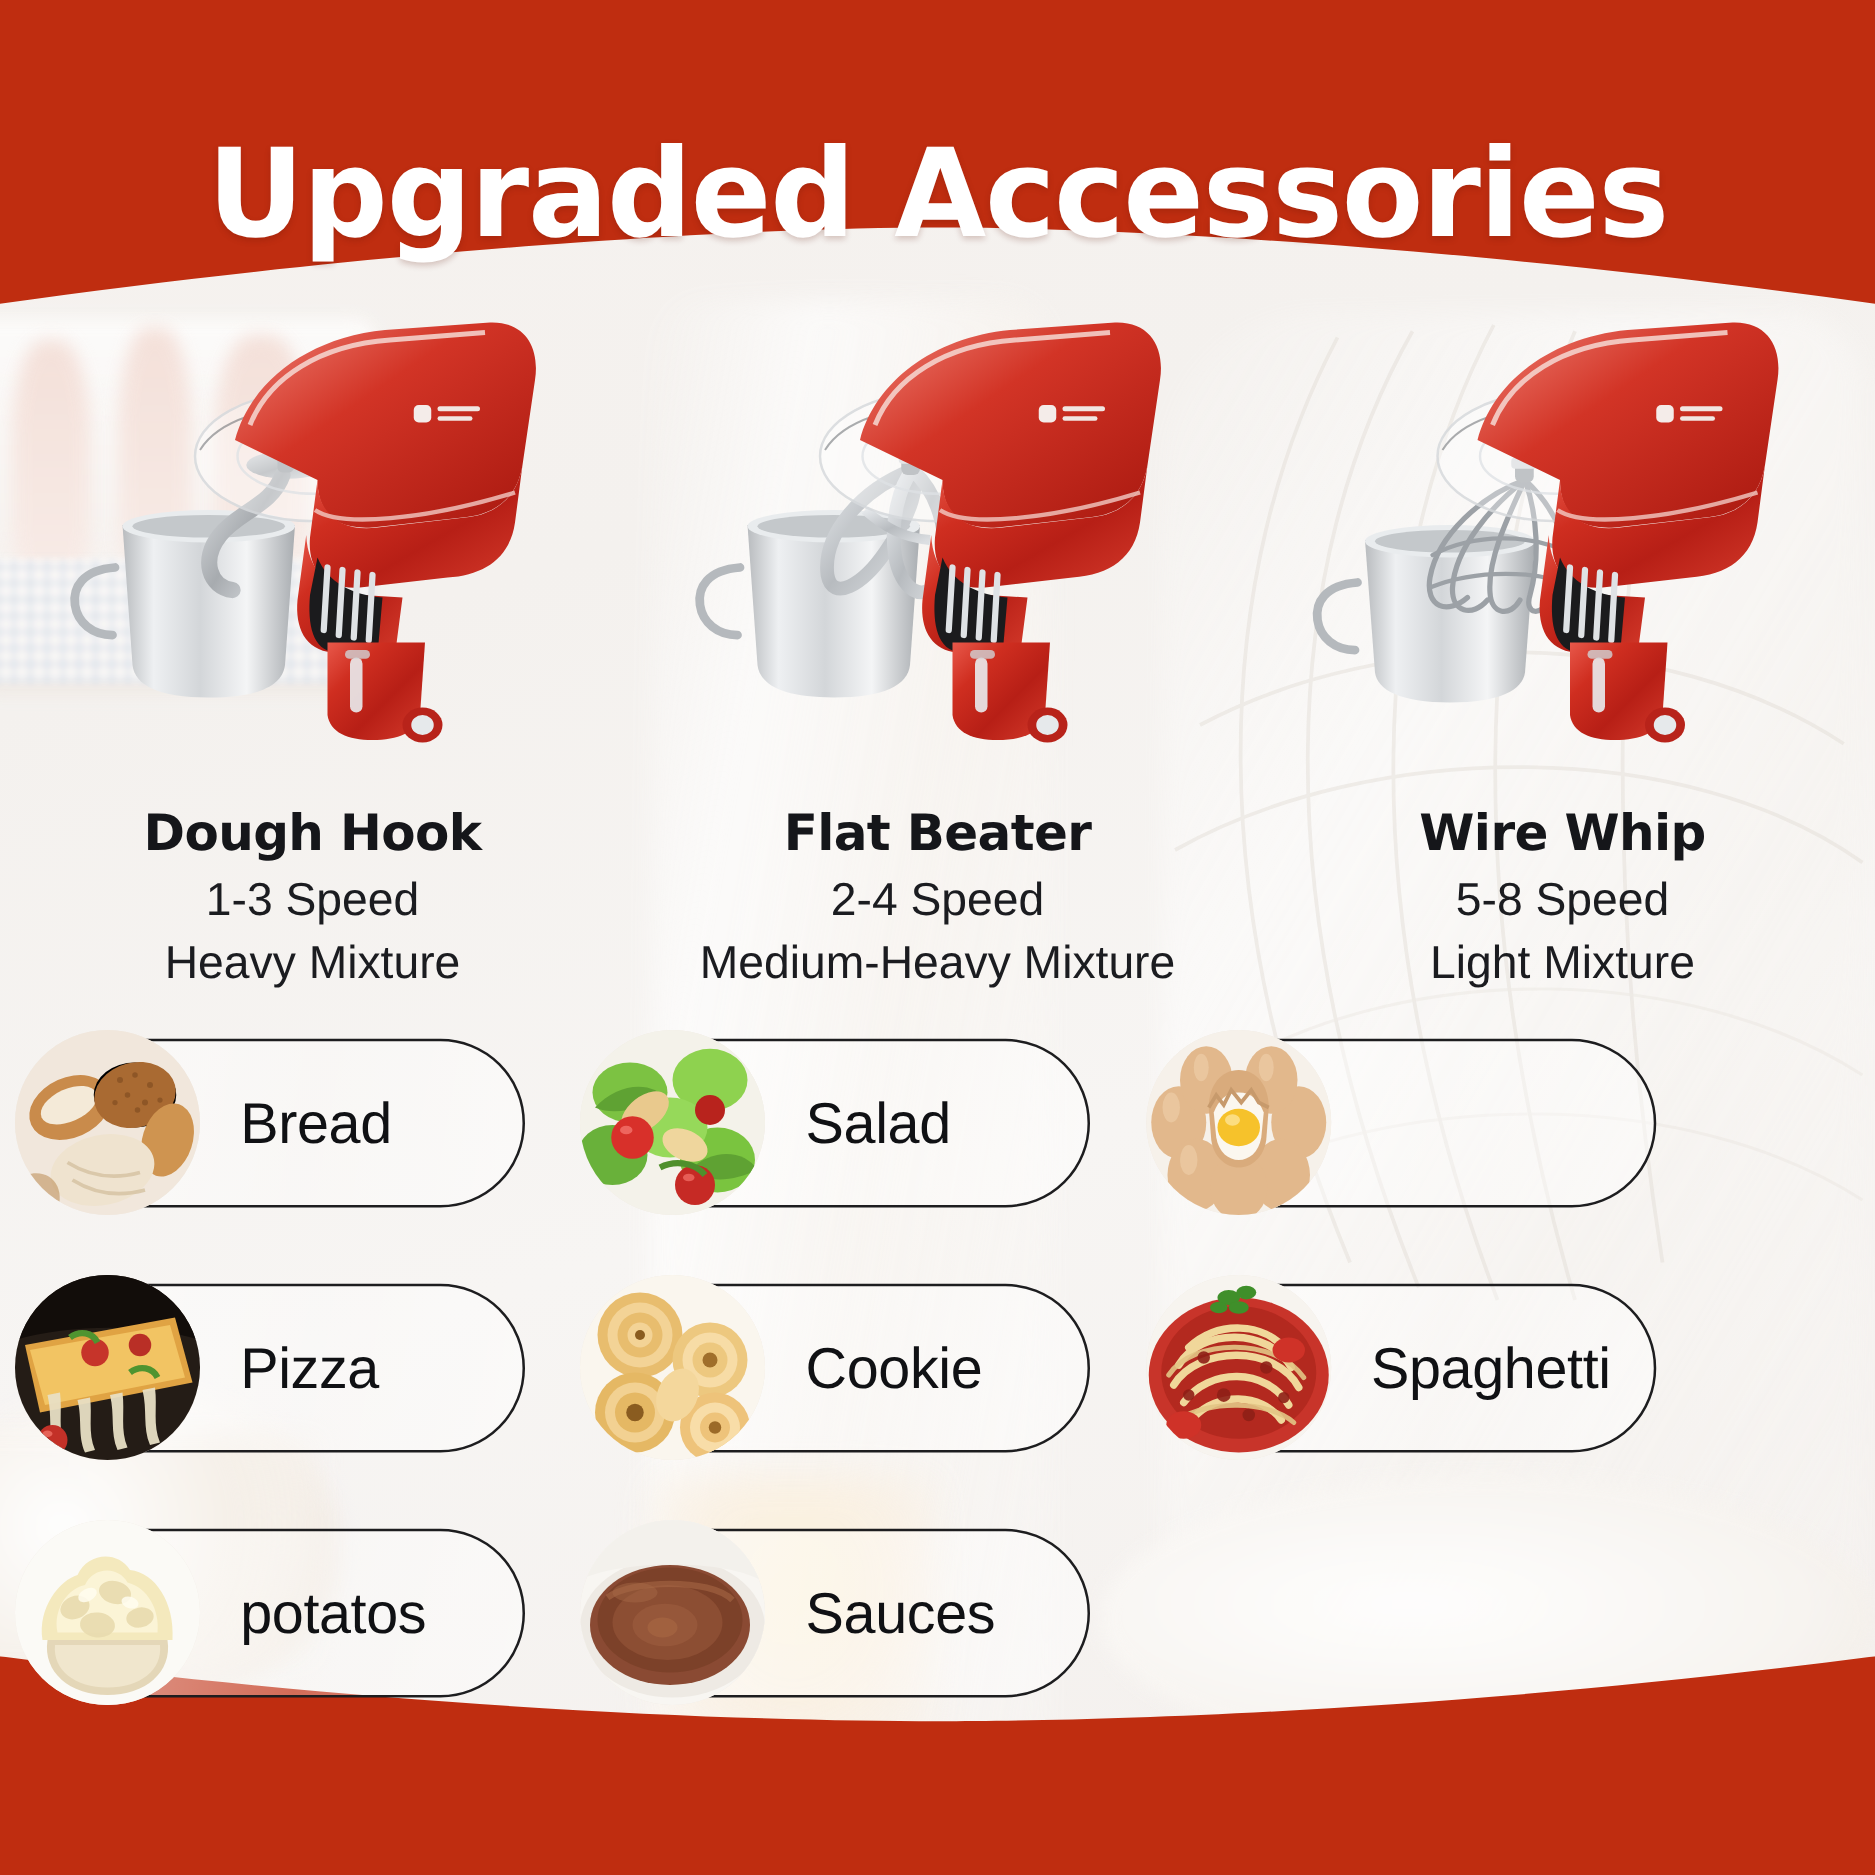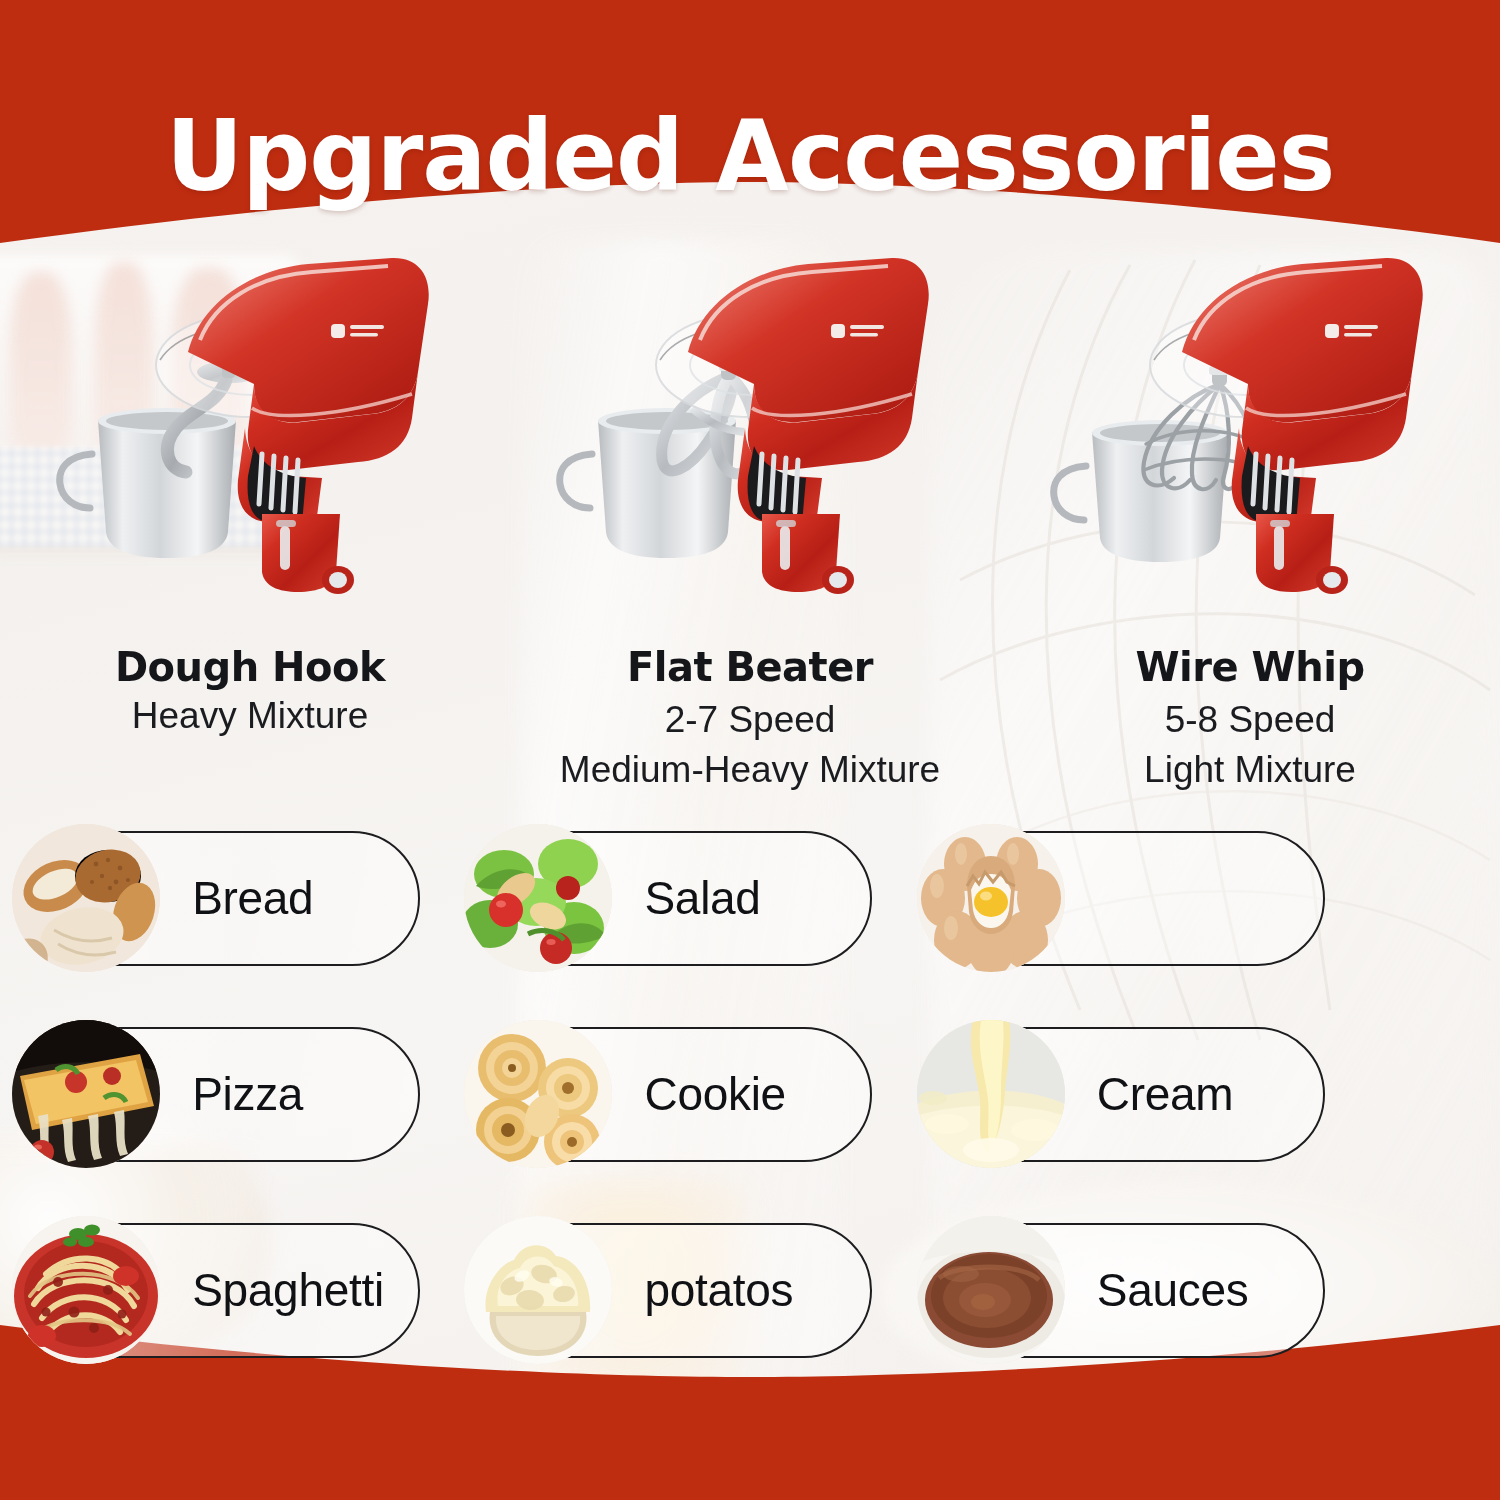--- a/index.html
+++ b/index.html
@@ -458,25 +458,26 @@
           <ellipse cx="292" cy="348" rx="16" ry="14" fill="#b8231a"></ellipse>
           <ellipse cx="292" cy="348" rx="9" ry="8" fill="#e6e9eb"></ellipse>
         </g>
       </svg>
     </div>
   </div>
 
   <div class="head-row">
     <div class="head-cell">
       <div class="acc-name">Dough Hook</div>
+      <div class="acc-speed">1-3 Speed</div>
       <div class="acc-mix">Heavy Mixture</div>
     </div>
     <div class="head-cell">
       <div class="acc-name">Flat Beater</div>
-      <div class="acc-speed">2-7 Speed</div>
+      <div class="acc-speed">2-4 Speed</div>
       <div class="acc-mix">Medium-Heavy Mixture</div>
     </div>
     <div class="head-cell">
       <div class="acc-name">Wire Whip</div>
       <div class="acc-speed">5-8 Speed</div>
       <div class="acc-mix">Light Mixture</div>
     </div>
   </div>
 
   <div class="pill-grid">
@@ -629,40 +630,20 @@
               <circle cx="108" cy="122" r="12" fill="#eec37a"></circle>
               <circle cx="108" cy="122" r="5" fill="#9c6a28"></circle>
             </g>
             <ellipse cx="78" cy="96" rx="16" ry="22" fill="#f4d79c" transform="rotate(24 78 96)"></ellipse>
           </svg>
         </div>
         <div class="pill-label">Cookie</div>
       </div>
     </div>
 
-    <div class="pill-slot">
-      <div class="pill">
-        <div class="pill-thumb">
-          <svg viewBox="0 0 148 148">
-            <rect width="148" height="148" fill="#e7e8e4"></rect>
-            <path d="M0 84 C40 66, 110 66, 148 84 L148 148 L0 148 Z" fill="#f5efcf"></path>
-            <path d="M0 96 C40 82, 110 82, 148 96 L148 148 L0 148 Z" fill="#faf5db"></path>
-            <path d="M56 0 C50 26, 58 48, 62 72 C66 96, 58 116, 70 134
-                     C82 120, 86 96, 88 72 C90 46, 96 22, 92 0 Z" fill="#f6e9ab"></path>
-            <path d="M64 0 C60 26, 66 48, 70 72 C74 94, 68 114, 74 130
-                     C82 114, 84 94, 84 72 C84 46, 88 22, 86 0 Z" fill="#fdf6c8"></path>
-            <ellipse cx="30" cy="104" rx="22" ry="10" fill="#fdf8de"></ellipse>
-            <ellipse cx="118" cy="110" rx="24" ry="11" fill="#fdf8de"></ellipse>
-            <ellipse cx="74" cy="130" rx="28" ry="12" fill="#fffbe8" opacity=".9"></ellipse>
-            <ellipse cx="16" cy="78" rx="14" ry="7" fill="#f2ecc4" opacity=".8"></ellipse>
-          </svg>
-        </div>
-        <div class="pill-label">Cream</div>
-      </div>
-    </div>
 
     <div class="pill-slot">
       <div class="pill">
         <div class="pill-thumb">
           <svg viewBox="0 0 148 148">
             <rect width="148" height="148" fill="#f7f4ef"></rect>
             <ellipse cx="74" cy="80" rx="72" ry="62" fill="#c8342a"></ellipse>
             <ellipse cx="74" cy="78" rx="62" ry="53" fill="#b3291f"></ellipse>
             <g stroke="#f0d79a" stroke-width="6" fill="none" stroke-linecap="round">
               <path d="M26 72 C44 42, 98 42, 116 74"></path>

